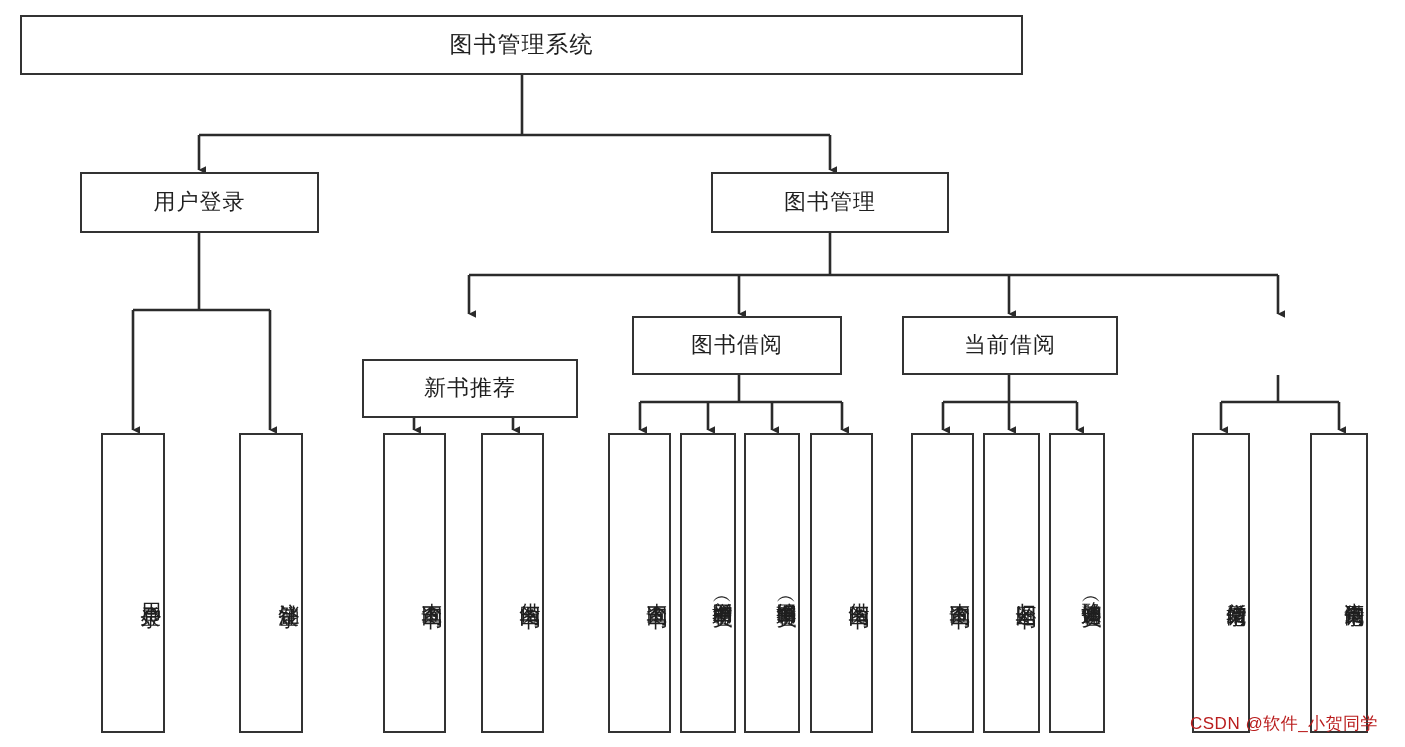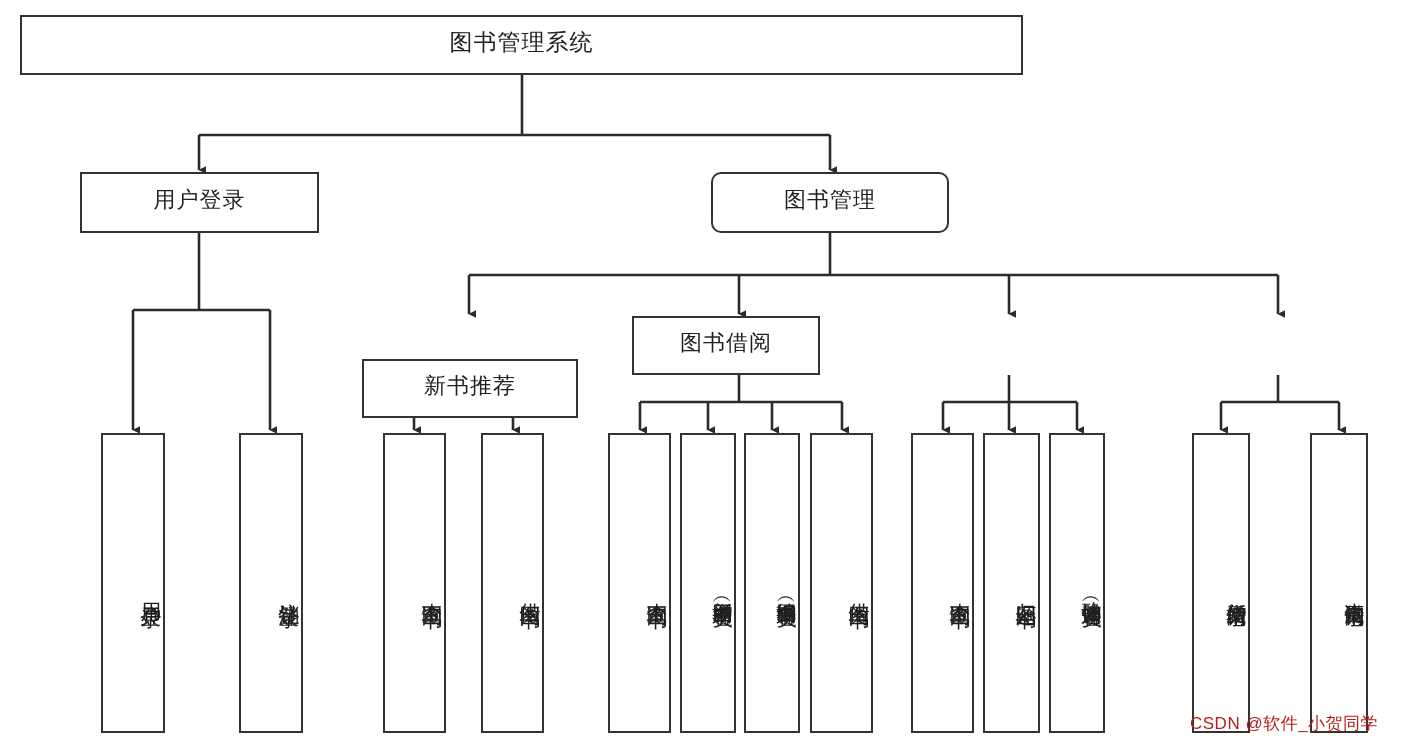--- a/index.html
+++ b/index.html
@@ -33,21 +33,20 @@
     border: 2px solid #333333;
     display: flex;
     align-items: center;
     justify-content: center;
     color: #1f1f1f;
   }
   .node.horizontal {
     font-size: 22px;
     letter-spacing: 1px;
     line-height: 1.1;
-    font-family: Liberation Mono, monospace;
   }
   .node.root {
     font-size: 23px;
   }
   .node.vertical {
     writing-mode: vertical-rl;
     text-orientation: upright;
     align-items: flex-start;
     justify-content: center;
     padding-top: 14px;
@@ -120,26 +119,27 @@
       <path d="M1221,402 L1339,402"></path>
       <path d="M1221,402 L1221,430" marker-end="url(#arrowhead)"></path>
       <path d="M1339,402 L1339,430" marker-end="url(#arrowhead)"></path>
     </g>
   </svg>
 
   <div class="node horizontal root" style="left:20px; top:15px; width:1003px; height:60px;">图书管理系统</div>
 
   <div class="node horizontal" style="left:80px; top:172px; width:239px; height:61px;">用户登录</div>
 
-  <div class="node horizontal" style="left:711px; top:172px; width:238px; height:61px;border-radius:10px;">图书管理</div>
+  <div class="node horizontal" style="left:711px; top:172px; width:238px; height:61px;">图书管理</div>
 
   <div class="node horizontal" style="left:362px; top:316px; width:216px; height:59px;margin-top:43px;">新书推荐</div>
 
-  <div class="node horizontal" style="left:632px; top:316px; width:188px; height:59px;">图书借阅</div>
+  <div class="node horizontal" style="left:632px; top:316px; width:210px; height:59px;">图书借阅</div>
 
+  <div class="node horizontal" style="left:902px; top:316px; width:216px; height:59px;">当前借阅</div>
 
 
   <div class="node vertical" style="left:101px; top:433px; width:64px; height:300px;">用户登录</div>
 
   <div class="node vertical" style="left:239px; top:433px; width:64px; height:300px;">注销登录</div>
 
   <div class="node vertical" style="left:383px; top:433px; width:63px; height:300px;">查询图书</div>
 
   <div class="node vertical" style="left:481px; top:433px; width:63px; height:300px;">借阅图书</div>
 

